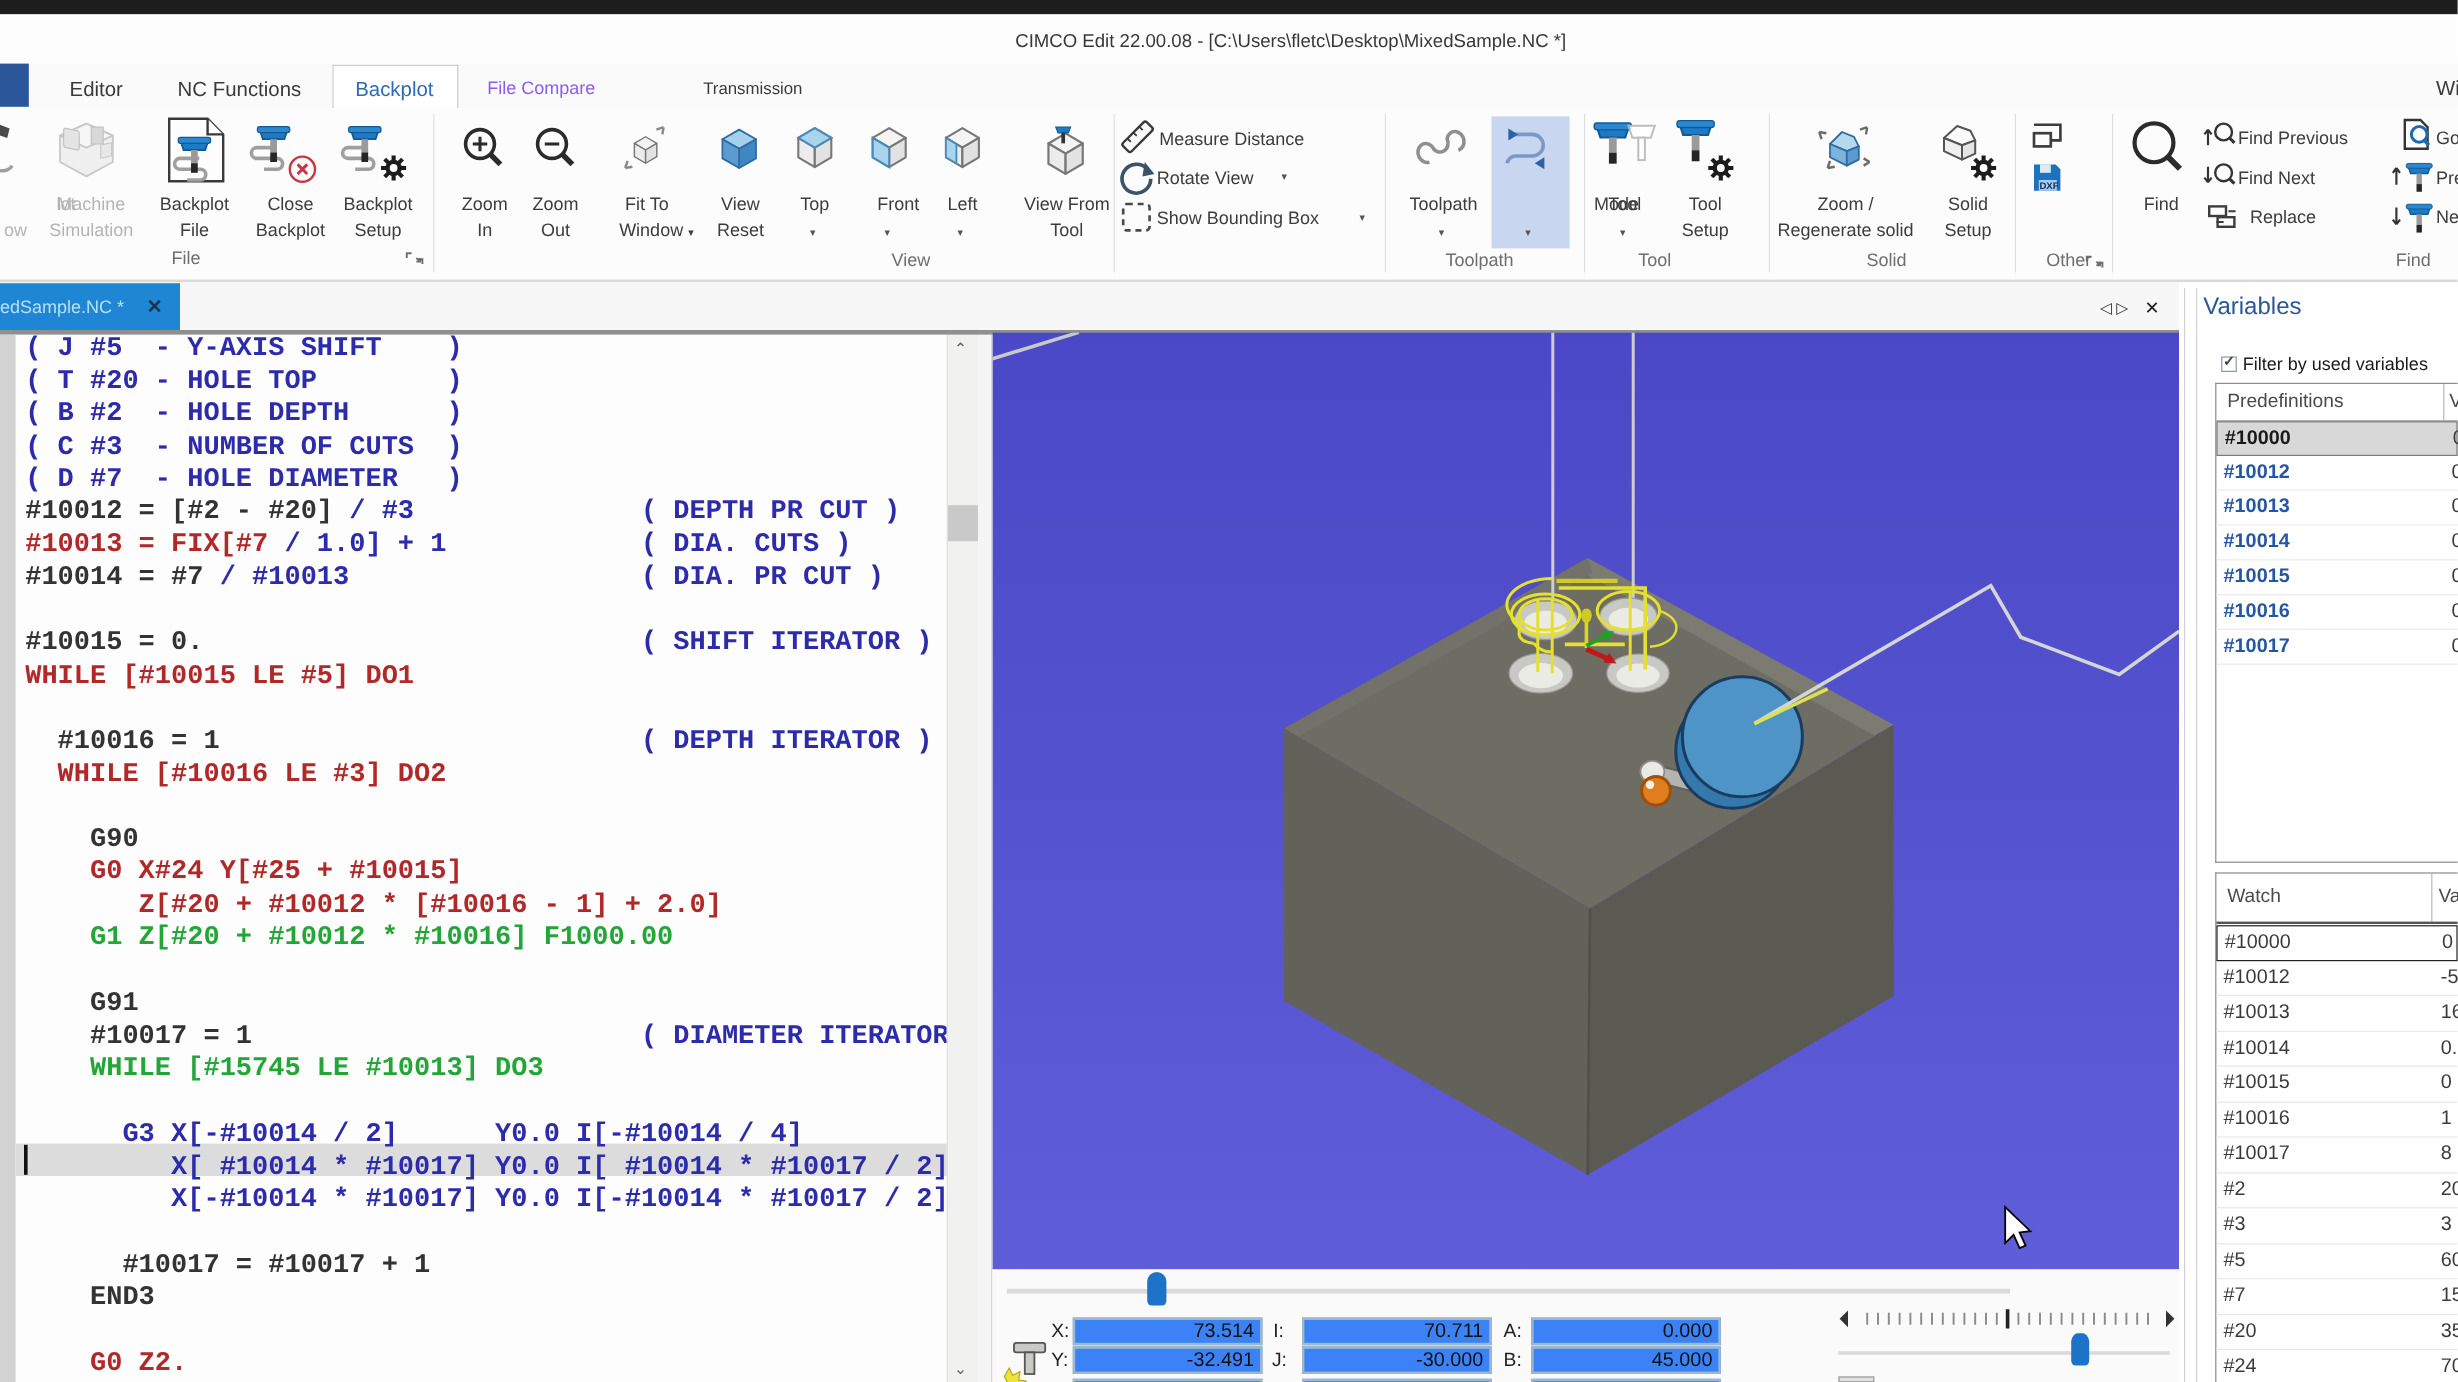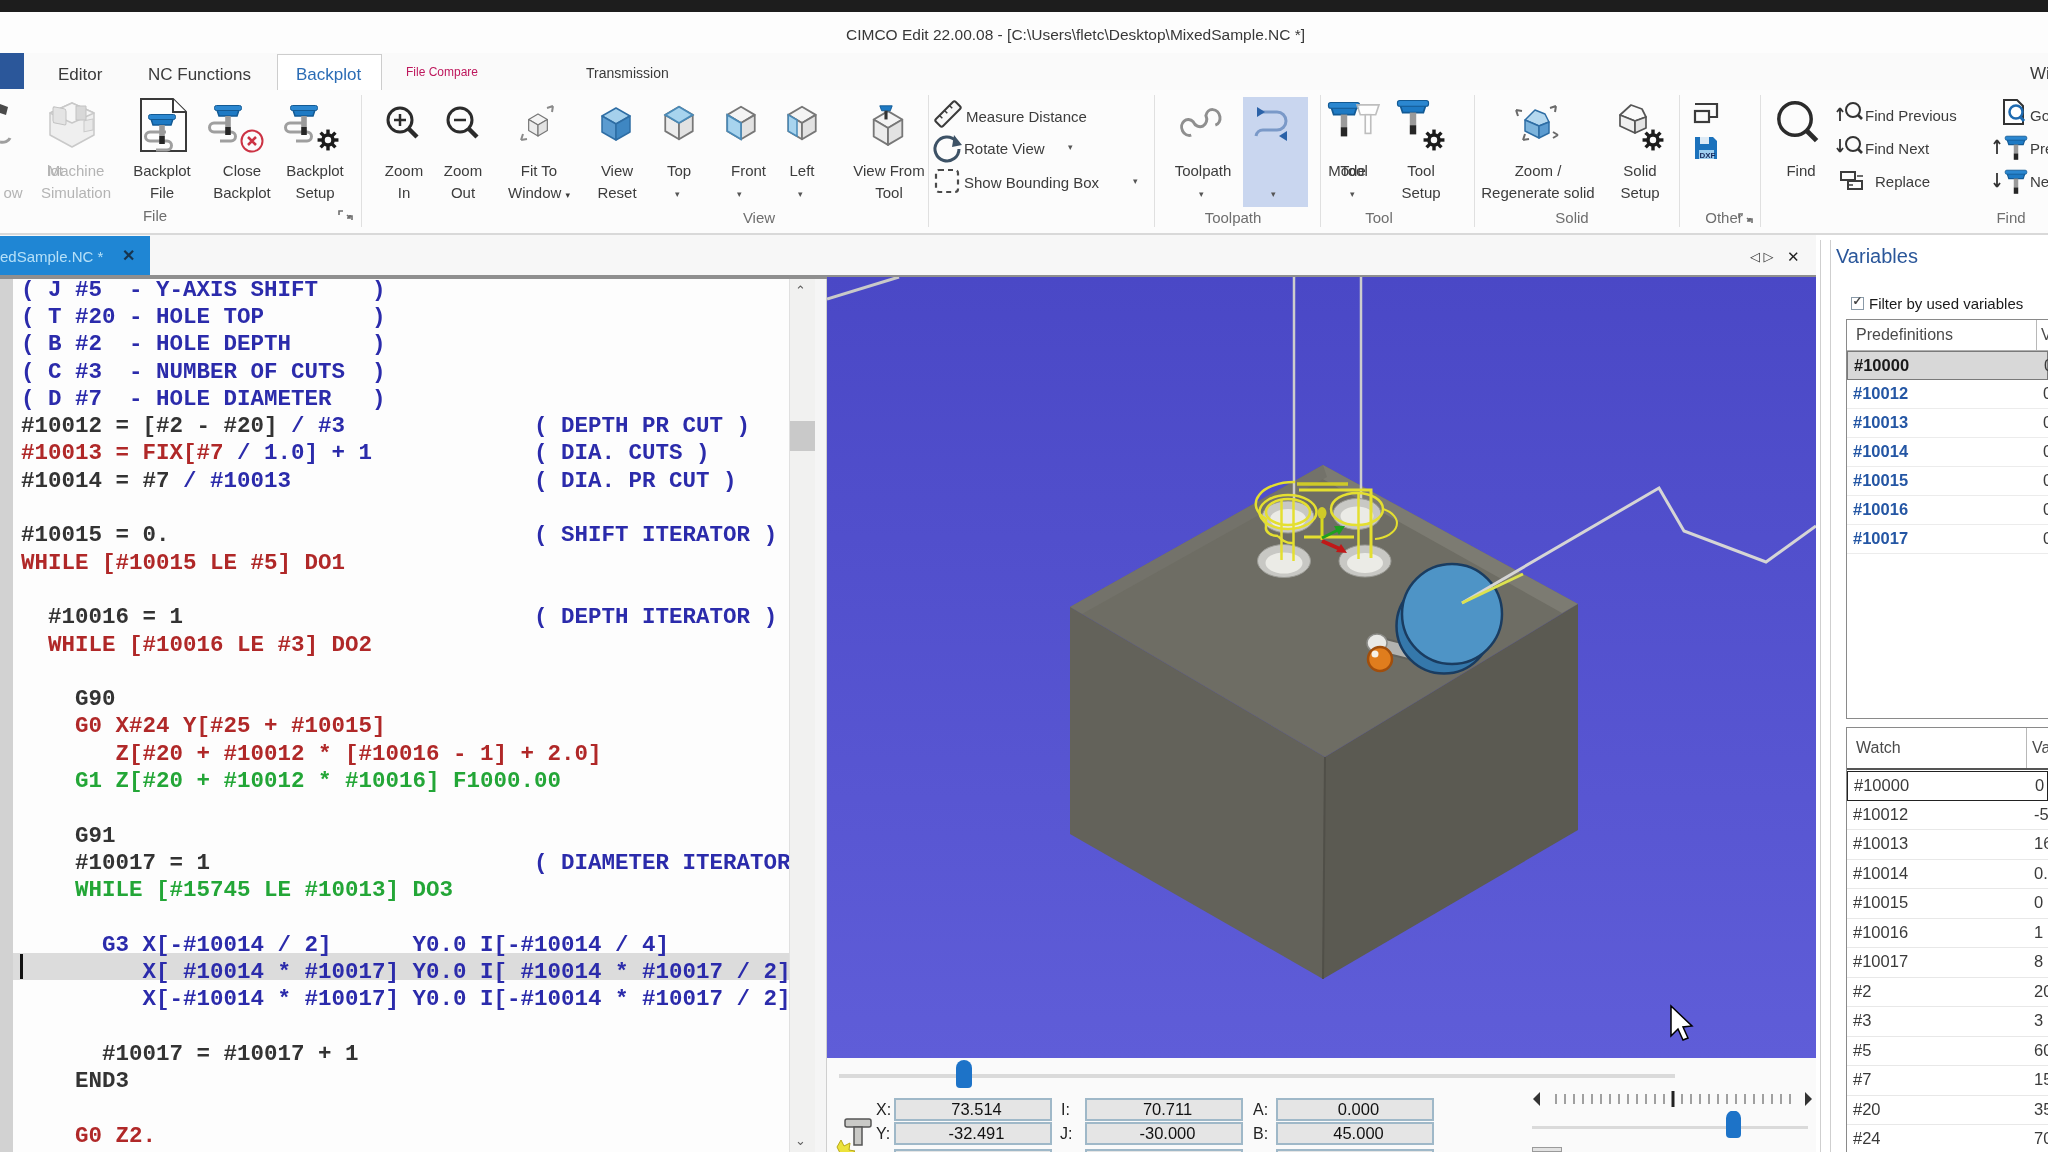--- a/index.html
+++ b/index.html
@@ -19,21 +19,21 @@
 
 <div class="abs" style="left:0;top:12px;width:2048px;height:41px;background:#fdfdfd;"></div>
 <div class="abs" style="left:846px;top:26px;font-size:15.5px;color:#383838;">CIMCO Edit 22.00.08 - [C:\Users\fletc\Desktop\MixedSample.NC *]</div>
 
 <div class="abs" style="left:0;top:53px;width:2048px;height:37px;background:#fafafa;"></div>
 <div class="abs" style="left:0;top:53px;width:24px;height:36px;background:#2b579a;"></div>
 <div class="abs" style="left:277px;top:54px;width:105px;height:37px;background:#fff;border:1px solid #cdcdcd;border-bottom:none;"></div>
 <div class="abs" style="left:58px;top:65px;font-size:17px;color:#3a3a3a;">Editor</div>
 <div class="abs" style="left:148px;top:65px;font-size:17px;color:#3a3a3a;">NC Functions</div>
 <div class="abs" style="left:296px;top:65px;font-size:17px;color:#2b6cb5;">Backplot</div>
-<div class="abs" style="left:406px;top:65px;font-size:12px;color:#be185d;">File Compare</div>
+<div class="abs" style="left:406px;top:65px;font-size:15px;color:#8b5cf6;">File Compare</div>
 <div class="abs" style="left:586px;top:65px;font-size:14px;color:#3a3a3a;">Transmission</div>
 <div class="abs" style="left:2030px;top:64px;font-size:17px;color:#3a3a3a;">Wi</div>
 
 <div class="abs" style="left:0;top:90px;width:2048px;height:143px;background:#fcfcfc;"></div>
 <div class="abs" style="left:1243px;top:97px;width:65px;height:110px;background:#c9d6ef;"></div>
 <div class="abs" style="left:0;top:233px;width:2048px;height:2px;background:#d9d9d9;"></div>
 <svg class="abs" style="left:0;top:90px;" width="2048" height="145" viewBox="0 90 2048 145">
 <defs>
   <g id="tool">
     <polygon points="-12,-12 12,-12 9,-3 -9,-3" fill="#1e7ac4" stroke="#135a94" stroke-width="1.5"></polygon>
@@ -251,21 +251,21 @@
 <div class="lbl" style="left:206px;top:162px;width:72px;">Close</div>
 <div class="lbl" style="left:206px;top:184px;width:72px;">Backplot</div>
 <div class="lbl" style="left:280px;top:162px;width:70px;">Backplot</div>
 <div class="lbl" style="left:280px;top:184px;width:70px;">Setup</div>
 <div class="glbl" style="left:130px;top:207px;width:50px;">File</div>
 <div class="lbl" style="left:376px;top:162px;width:56px;">Zoom</div>
 <div class="lbl" style="left:376px;top:184px;width:56px;">In</div>
 <div class="lbl" style="left:435px;top:162px;width:56px;">Zoom</div>
 <div class="lbl" style="left:435px;top:184px;width:56px;">Out</div>
 <div class="lbl" style="left:508px;top:162px;width:62px;">Fit To</div>
-<div class="lbl" style="left:500px;top:184px;width:78px;">Window <span style="font-size:9px;">▾</span></div>
+<div class="lbl" style="left:500px;top:184px;width:78px;text-align:right;">Window <span style="font-size:9px;">▾</span></div>
 <div class="lbl" style="left:588px;top:162px;width:58px;">View</div>
 <div class="lbl" style="left:588px;top:184px;width:58px;">Reset</div>
 <div class="lbl" style="left:654px;top:162px;width:50px;">Top</div>
 <div class="lbl" style="left:716px;top:162px;width:50px;text-align:right;">Front</div>
 <div class="lbl" style="left:778px;top:162px;width:48px;">Left</div>
 <div class="lbl" style="left:848px;top:162px;width:82px;">View From</div>
 <div class="lbl" style="left:848px;top:184px;width:82px;">Tool</div>
 <div class="glbl" style="left:734px;top:209px;width:50px;">View</div>
 <div class="caret" style="left:675px;top:189px;">▾</div>
 <div class="caret" style="left:737px;top:189px;">▾</div>
@@ -442,22 +442,22 @@
   <path d="M4,8 a8,8 0 0 1 16,0 l0,16 a4,4 0 0 1 -4,4 l-8,0 a4,4 0 0 1 -4,-4 z" fill="#1d73c8"></path>
 </svg>
 
 <svg class="abs" style="left:833px;top:1115px;" width="42" height="37" viewBox="0 0 42 37">
   <rect x="12" y="4" width="26" height="8" rx="2" fill="#c9c9c6" stroke="#555" stroke-width="1.5"></rect>
   <rect x="21" y="12" width="8" height="18" fill="#c9c9c6" stroke="#555" stroke-width="1.5"></rect>
   <path d="M8,25 l3,6 6,-3 -1,7 6,1 -5,4 -9,0 -4,-8 z" fill="#ece23a" stroke="#b8a818" stroke-width="1"></path>
 </svg>
 <style>
   .fldlbl { position:absolute; font-size:16px; color:#222; }
-  .fld { position:absolute; height:23px; background:#e5e5e5; border:2px solid #9fb8c8; font-size:16.5px;
-         color:#111; text-align:center; padding-right:5px; line-height:19px;padding-left:12px; }
+  .fld { position:absolute; height:23px; background:#3b82f6; border:2px solid #9fb8c8; font-size:16.5px;
+         color:#111; text-align:right; padding-right:5px; line-height:19px;padding-left:12px; }
 </style>
 <div class="fldlbl" style="left:876px;top:1101px;">X:</div>
 <div class="fld" style="left:894px;top:1098px;width:158px;">73.514</div>
 <div class="fldlbl" style="left:1061px;top:1101px;">I:</div>
 <div class="fld" style="left:1085px;top:1098px;width:158px;">70.711</div>
 <div class="fldlbl" style="left:1253px;top:1101px;">A:</div>
 <div class="fld" style="left:1276px;top:1098px;width:158px;">0.000</div>
 <div class="fldlbl" style="left:876px;top:1125px;">Y:</div>
 <div class="fld" style="left:894px;top:1122px;width:158px;">-32.491</div>
 <div class="fldlbl" style="left:1060px;top:1125px;">J:</div>

